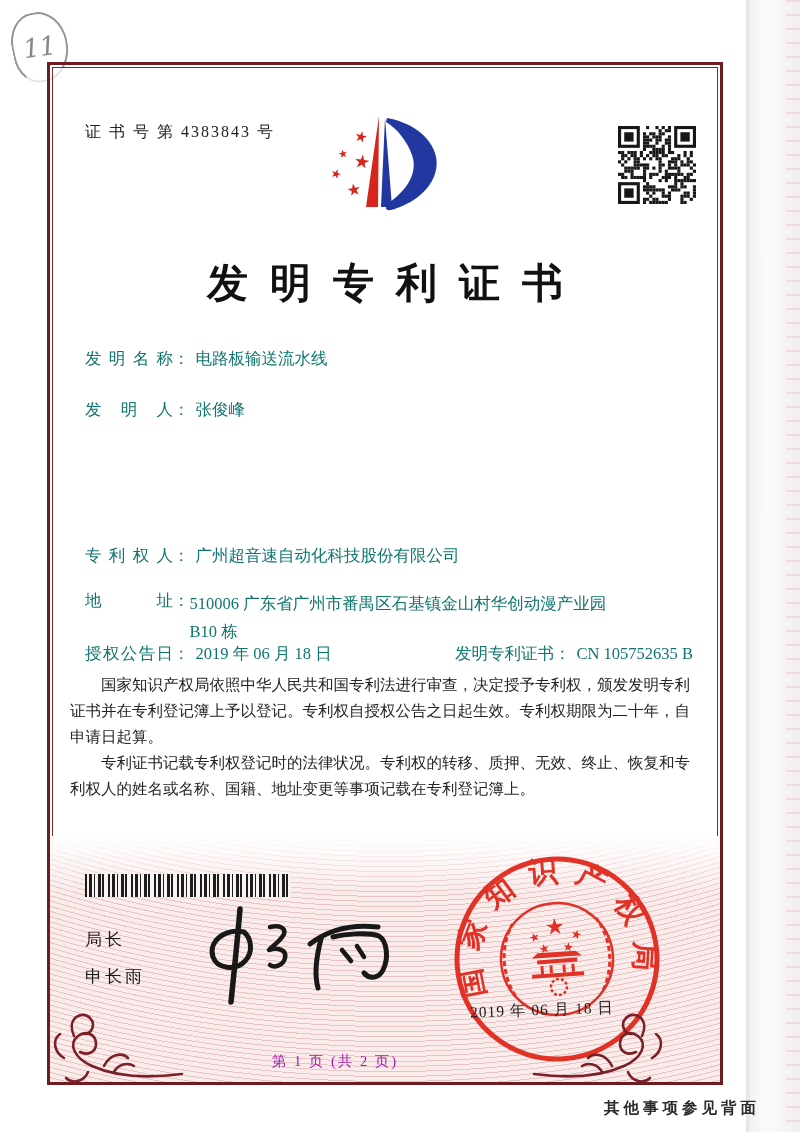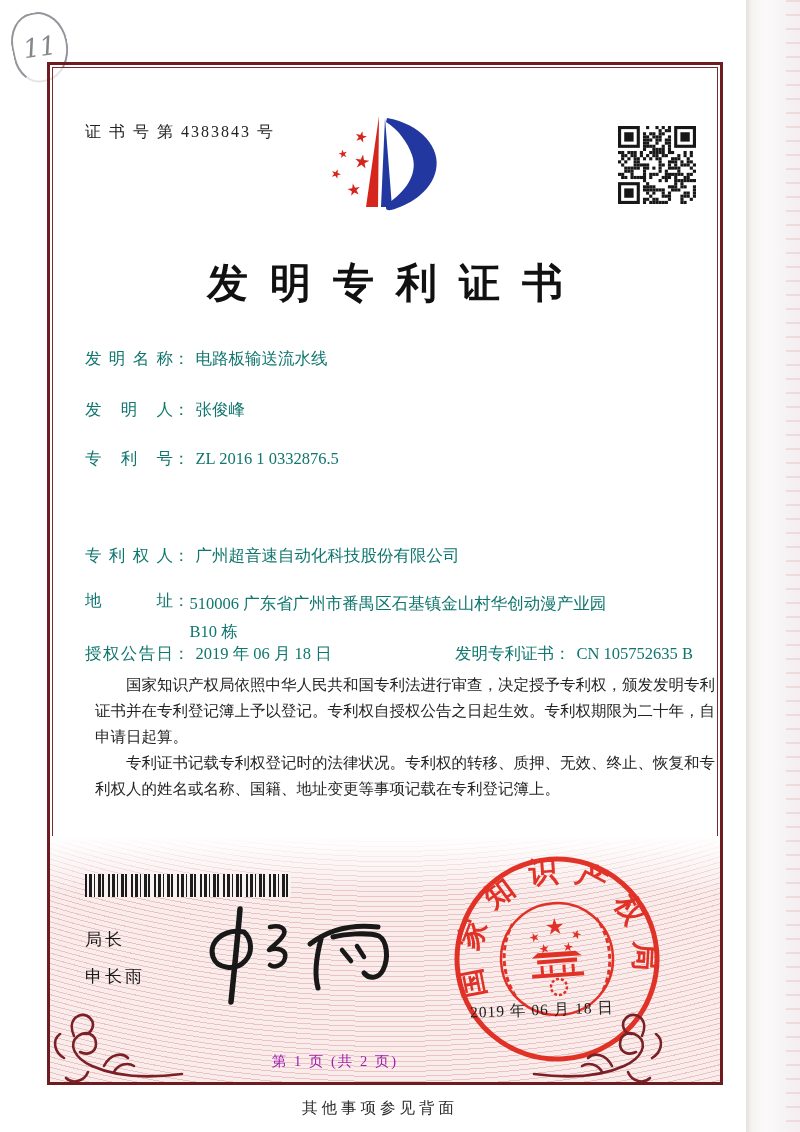--- a/index.html
+++ b/index.html
@@ -34,21 +34,21 @@
     font-size:41px;font-weight:700;letter-spacing:22px;text-indent:22px;color:#111;margin-top:16px;}
 
   
   .row{position:absolute;left:85px;font-size:16.5px;white-space:nowrap;color:#0f766e;}
   .lbl{display:inline-block;width:88px;text-align:justify;text-align-last:justify;vertical-align:top;}
   .val{margin-left:6px;}
   .val-block{display:inline-block;white-space:normal;width:448px;
     vertical-align:top;line-height:28px;}
   .row2col .col2{position:absolute;left:370px;top:0;white-space:nowrap;}
 
-  .paras{position:absolute;left:95px;top:672px;width:632px;font-size:15.5px;
+  .paras{position:absolute;left:70px;top:672px;width:632px;font-size:15.5px;
     line-height:26px;color:#242424;}
   .paras p{margin:0;text-indent:2em;}
 
   
   .band{position:absolute;left:50px;top:836px;width:670px;height:246px;
     background:
       repeating-radial-gradient(circle 1400px at 340px -1050px,
         rgba(210,135,138,.40) 0 1px, rgba(255,255,255,0) 1px 5px),
       #f9eceb;}
   .band:before{content:"";position:absolute;left:0;top:0;width:100%;height:58px;
@@ -69,22 +69,22 @@
   .seal-date{position:absolute;left:470px;top:1000px;font-size:15.5px;color:#201c1c;
     letter-spacing:1px;transform:rotate(-2deg);white-space:nowrap;}
 
   .page-info{position:absolute;left:47px;top:1052px;width:576px;text-align:center;
     font-size:14.5px;color:#a21caf;letter-spacing:2px;}
 
   .orn{position:absolute;top:1008px;}
   .orn.left{left:44px;}
   .orn.right{left:532px;transform:scaleX(-1);}
 
-  .back-note{position:absolute;left:0;top:1098px;width:760px;text-align:center;
-    font-size:15.5px;letter-spacing:4px;color:#2c2c2c;}
+  .back-note{position:absolute;left:0;top:1098px;width:760px;text-align:right;
+    font-size:15.5px;letter-spacing:4px;color:#2c2c2c;font-weight:bold;}
 </style>
 </head>
 <body>
 
 <div class="page">
 
   <div class="scan-edge"></div>
 
   <div class="pencil-mark">
     <span>11</span>
@@ -351,23 +351,20 @@
   </svg>
 
   <div class="title">发明专利证书</div>
 
   <div class="row" style="top:348px">
     <span class="lbl">发明名称</span><span>：</span><span class="val">电路板输送流水线</span>
   </div>
   <div class="row" style="top:399px">
     <span class="lbl">发明人</span><span>：</span><span class="val">张俊峰</span>
   </div>
-  <div class="row" style="top:448px">
-    <span class="lbl">专利号</span><span>：</span><span class="val">ZL 2016 1 0332876.5</span>
-  </div>
   <div class="row" style="top:545px">
     <span class="lbl">专利权人</span><span>：</span><span class="val">广州超音速自动化科技股份有限公司</span>
   </div>
   <div class="row" style="top:590px">
     <span class="lbl">地址</span><span>：</span><span class="val-block">510006 广东省广州市番禺区石基镇金山村华创动漫产业园 B10 栋</span>
   </div>
   <div class="row row2col" style="top:643px">
     <span>
       <span class="lbl">授权公告日</span><span>：</span><span class="val">2019 年 06 月 18 日</span>
     </span>

